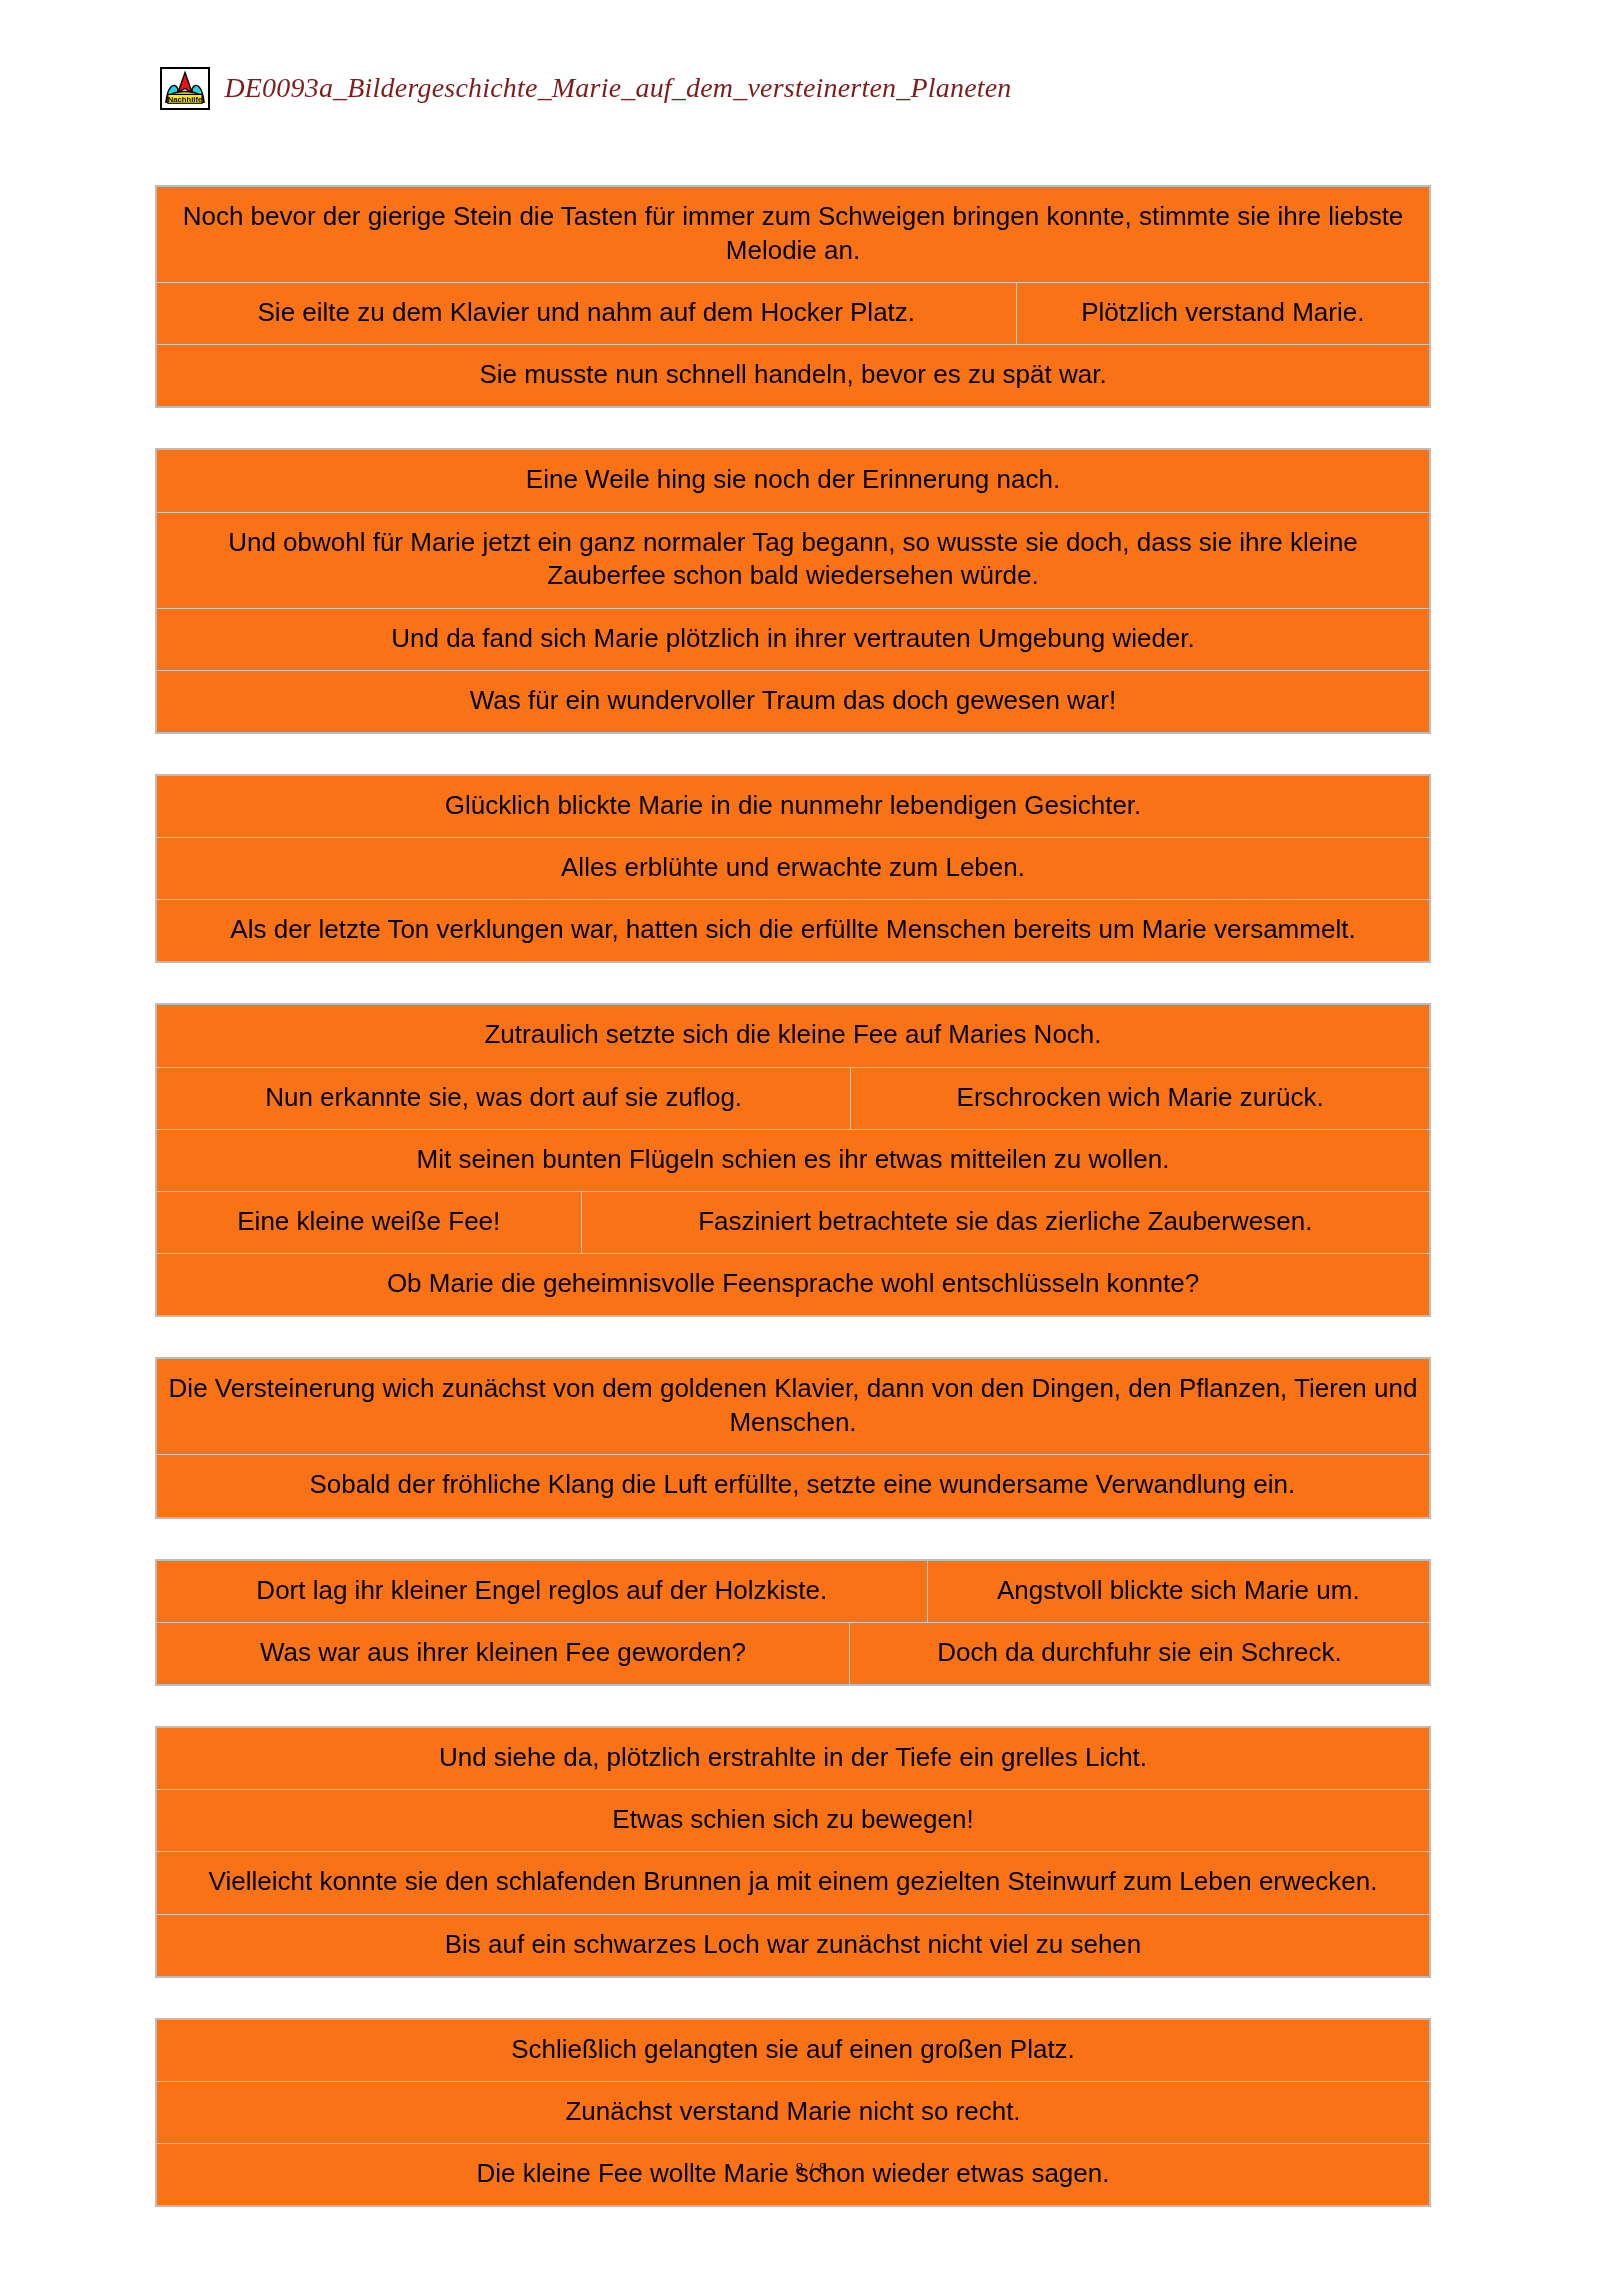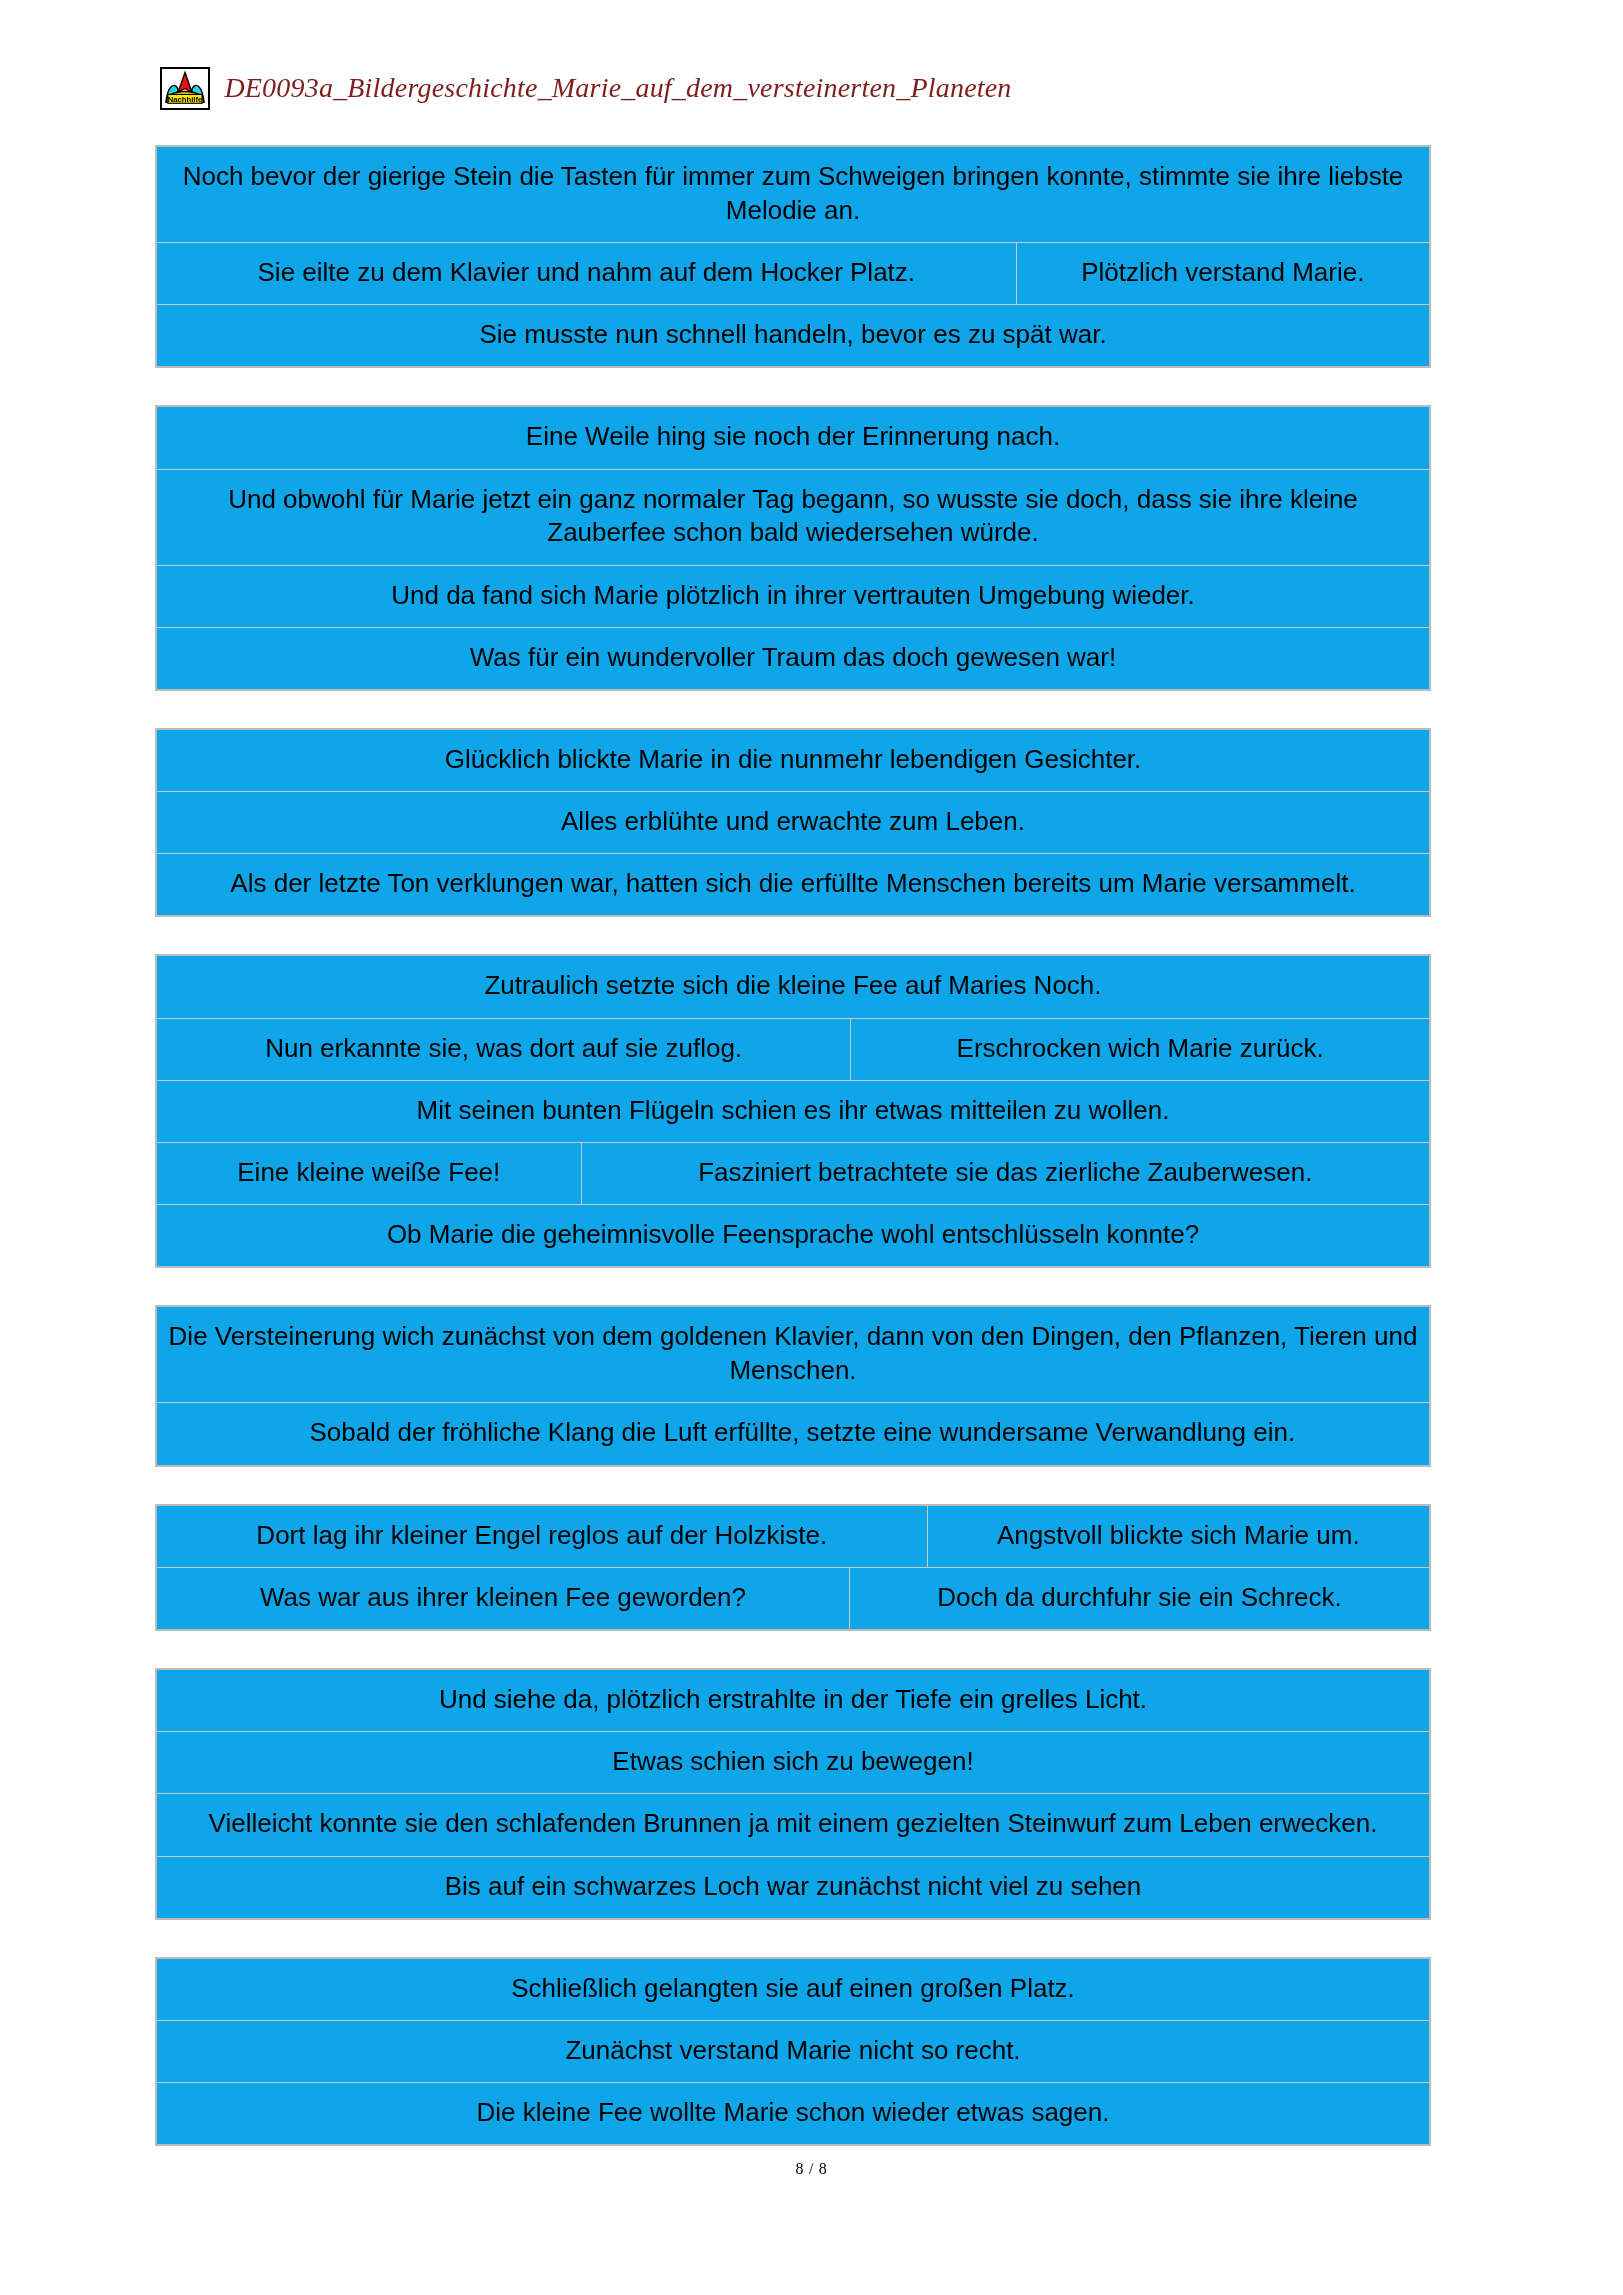--- a/index.html
+++ b/index.html
@@ -60,22 +60,23 @@
   
   .blocks {
     position: absolute;
     left: 155px;
     top: 145px;
     width: 1276px;
   }
   .block {
     border: 2.6px solid #bcbcbc;
     box-sizing: border-box;
-    background: #0ea5e9;
+    background: #f97316;
     margin-bottom: 37px;
+    margin-top: 40px;
   }
   .block:last-child { margin-bottom: 0; }
 
   .row {
     display: flex;
     border-top: 1.3px solid #c9c9c9;
     box-sizing: border-box;
   }
   .row:first-child { border-top: none; }
 

